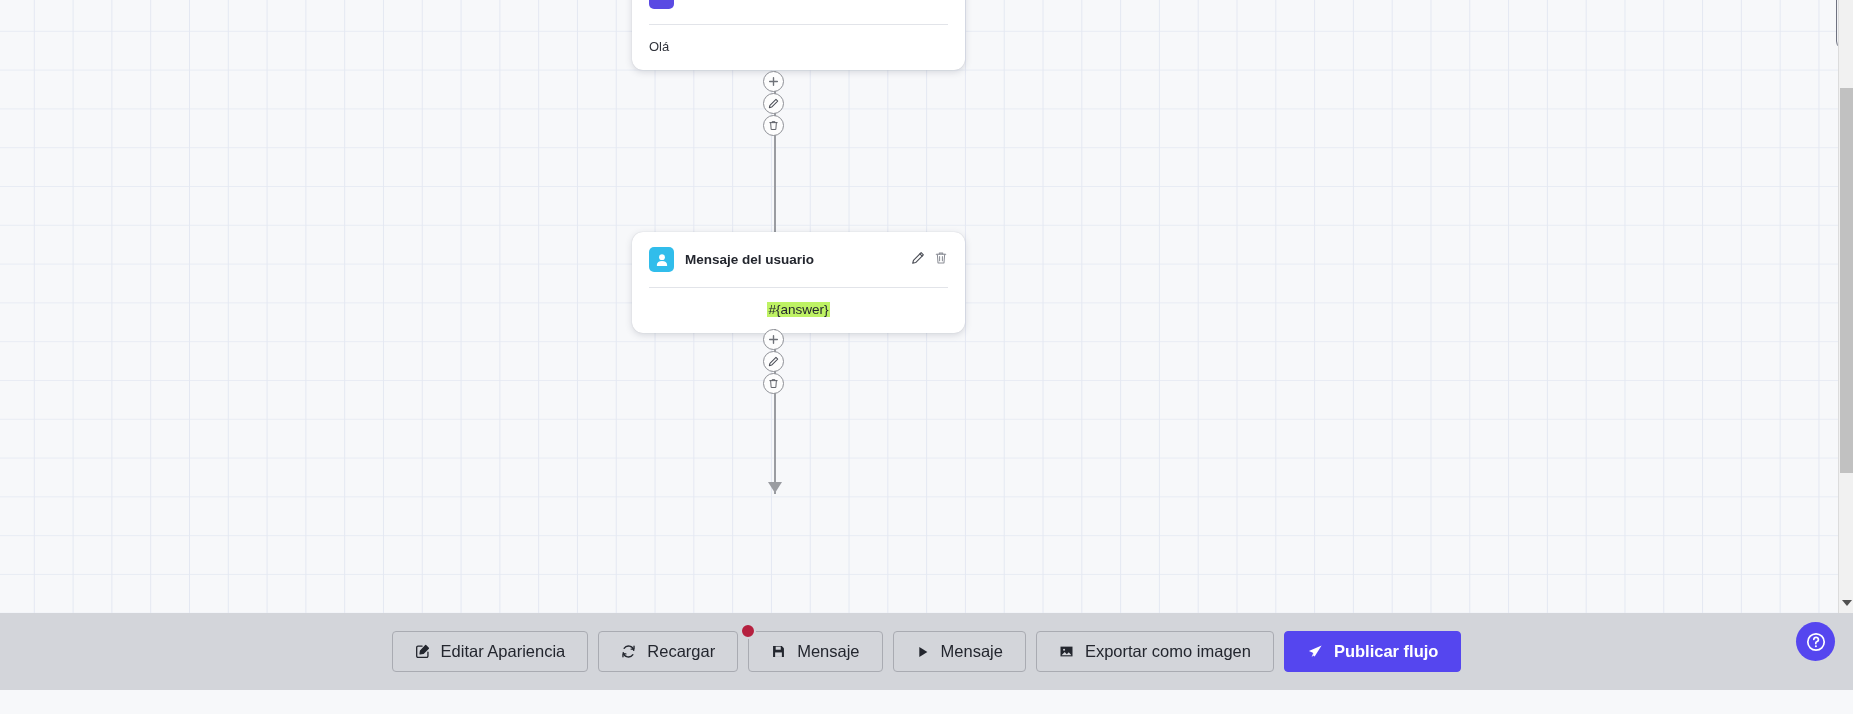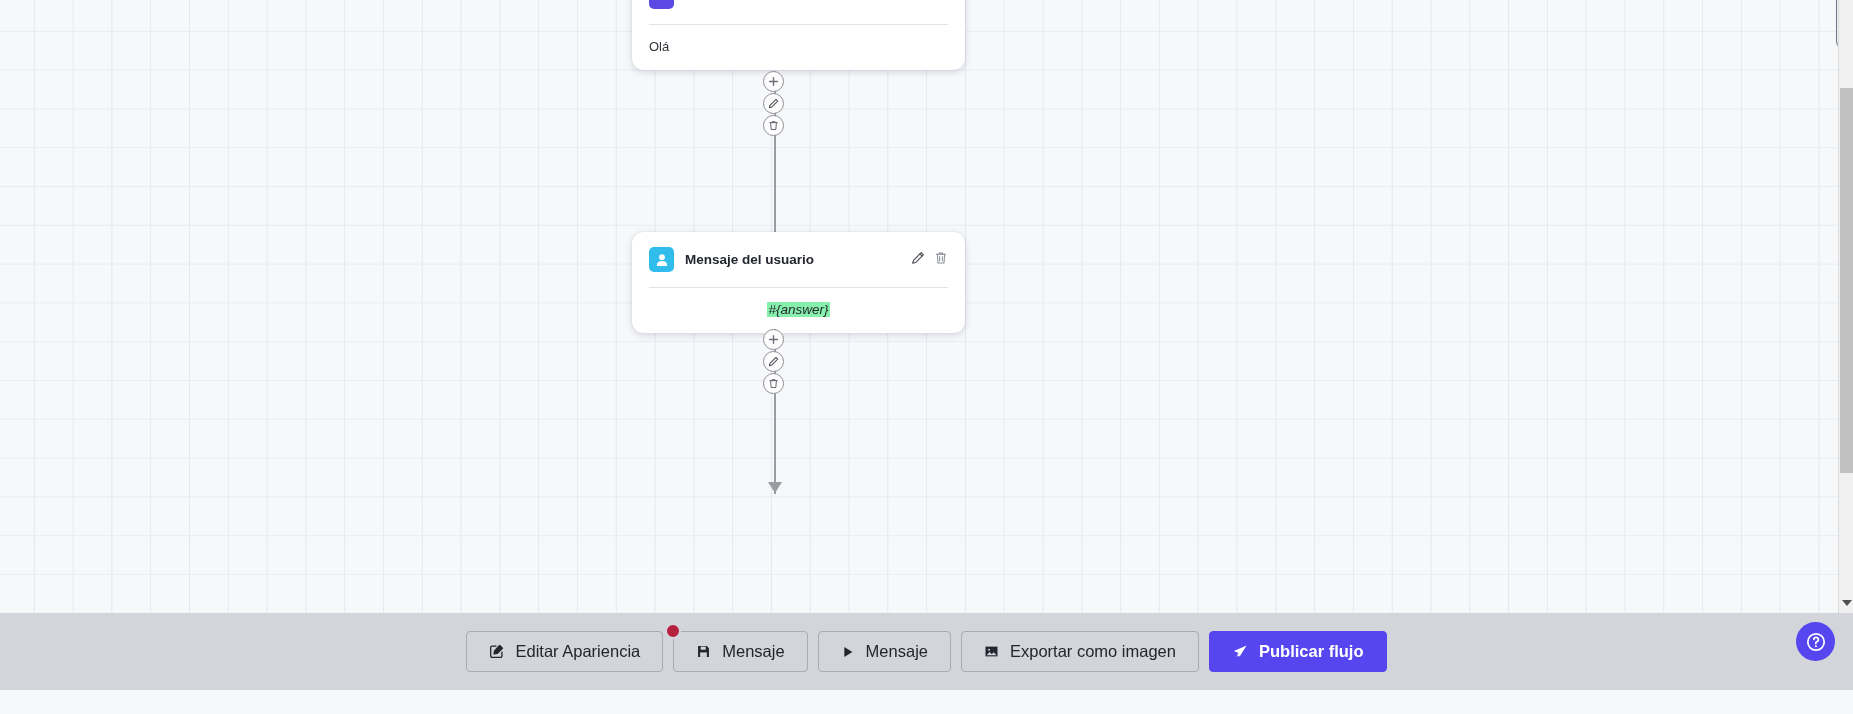--- a/index.html
+++ b/index.html
@@ -62,22 +62,21 @@
     min-height: 45px;
     display: flex;
     align-items: center;
     font-size: 13px;
     color: #31343c;
     padding: 12px 0 14px;
   }
   .node-body.left { justify-content: flex-start; }
   .node-body.center { justify-content: center; }
   .var-chip {
-    background: #86efac;
-    font-style: italic;
+    background: #bef264;
     font-size: 13.5px;
     color: #24272e;
     padding: 0 1px;
   }
 
   
   #node-system { left: 632px; top: -31px; }
   
   #node-user   { left: 632px; top: 232px; }
 
@@ -329,20 +328,29 @@
   <div class="toolbar">
 
     <button class="tbtn">
       <svg width="15" height="15" viewBox="0 0 16 16" fill="none" stroke="#23262e" stroke-width="1.4" stroke-linecap="round" stroke-linejoin="round">
         <path d="M13.8 8.6v4.2a1.4 1.4 0 0 1-1.4 1.4H3.2a1.4 1.4 0 0 1-1.4-1.4V3.6a1.4 1.4 0 0 1 1.4-1.4h4.4"></path>
         <path d="M11.4 1.6l2.9 2.9-5.6 5.6-3.3.5.5-3.3z" fill="#23262e"></path>
       </svg>
       <span class="lbl">Editar Apariencia</span>
     </button>
 
+    <button class="tbtn">
+      <svg width="15" height="15" viewBox="0 0 16 16" fill="none" stroke="#23262e" stroke-width="1.45" stroke-linecap="round" stroke-linejoin="round">
+        <path d="M13.6 6.7A5.7 5.7 0 0 0 3.3 4.6"></path>
+        <path d="M2.4 9.3a5.7 5.7 0 0 0 10.3 2.1"></path>
+        <path d="M13.9 2.3v3.1h-3.1"></path>
+        <path d="M2.1 13.7v-3.1h3.1"></path>
+      </svg>
+      <span class="lbl">Recargar</span>
+    </button>
 
     <button class="tbtn">
       <span class="dot-badge"></span>
       <svg width="15" height="15" viewBox="0 0 16 16" fill="#23262e">
         <path d="M2.2 2.2h9.3l2.3 2.3v9.3H2.2z"></path>
         <rect x="5" y="2.8" width="5.4" height="3.3" fill="#d3d5da"></rect>
         <rect x="4.4" y="9" width="7.2" height="4.8" fill="#d3d5da"></rect>
       </svg>
       <span class="lbl">Mensaje</span>
     </button>

